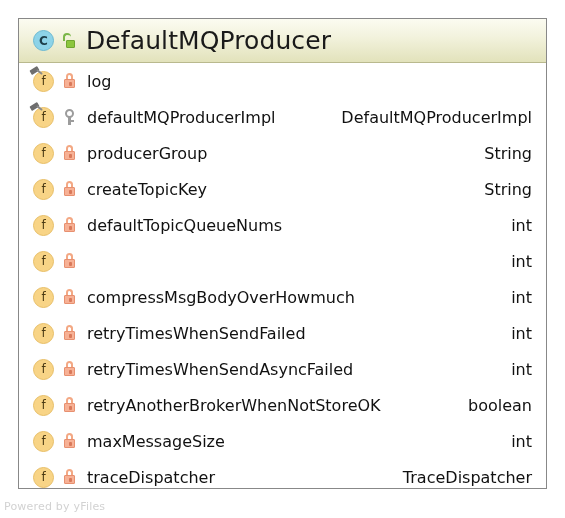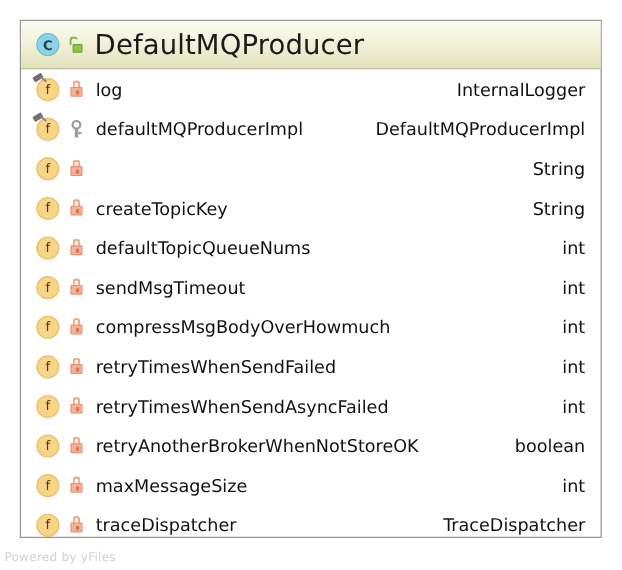--- a/index.html
+++ b/index.html
@@ -271,21 +271,20 @@
   <div id="members">
       <div class="member-row">
         <div class="member-icons">
           <span class="badge-field is-static">f</span>
           <span class="icon-lock-private">
             <span class="shackle"></span>
             <span class="body"></span>
           </span>
         </div>
         <span class="member-name">log</span>
-        <span class="member-type">InternalLogger</span>
       </div>
       <div class="member-row">
         <div class="member-icons">
           <span class="badge-field is-static">f</span>
           <span class="icon-key-protected">
             <span class="ring"></span>
             <span class="stem"></span>
             <span class="tooth"></span>
           </span>
         </div>
@@ -293,20 +292,21 @@
         <span class="member-type">DefaultMQProducerImpl</span>
       </div>
       <div class="member-row">
         <div class="member-icons">
           <span class="badge-field">f</span>
           <span class="icon-lock-private">
             <span class="shackle"></span>
             <span class="body"></span>
           </span>
         </div>
+        <span class="member-name">producerGroup</span>
         <span class="member-type">String</span>
       </div>
       <div class="member-row">
         <div class="member-icons">
           <span class="badge-field">f</span>
           <span class="icon-lock-private">
             <span class="shackle"></span>
             <span class="body"></span>
           </span>
         </div>
@@ -325,21 +325,20 @@
         <span class="member-type">int</span>
       </div>
       <div class="member-row">
         <div class="member-icons">
           <span class="badge-field">f</span>
           <span class="icon-lock-private">
             <span class="shackle"></span>
             <span class="body"></span>
           </span>
         </div>
-        <span class="member-name">sendMsgTimeout</span>
         <span class="member-type">int</span>
       </div>
       <div class="member-row">
         <div class="member-icons">
           <span class="badge-field">f</span>
           <span class="icon-lock-private">
             <span class="shackle"></span>
             <span class="body"></span>
           </span>
         </div>

